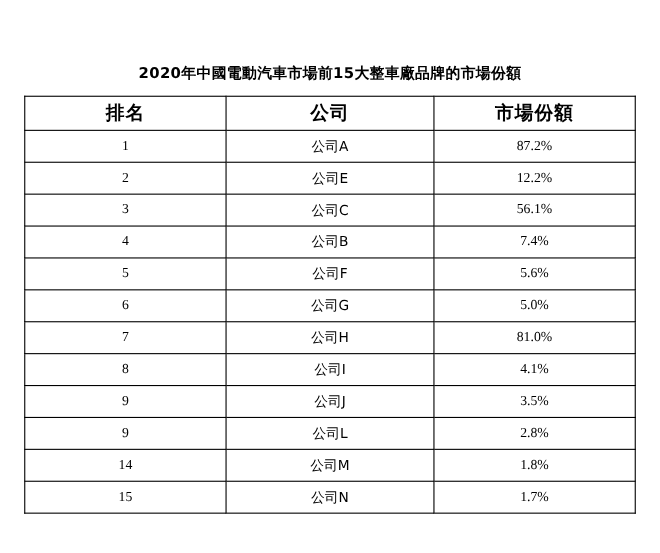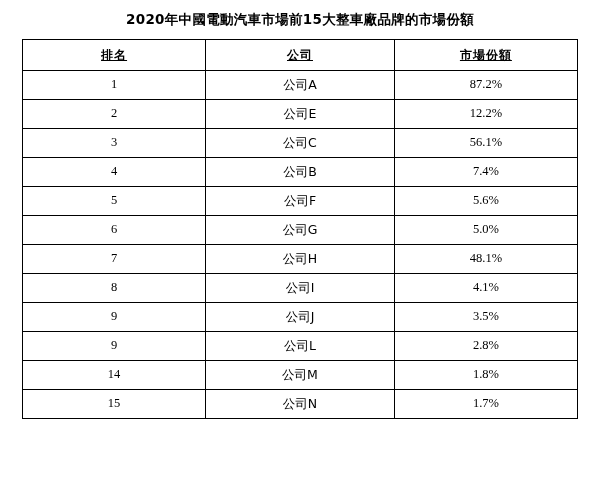--- a/index.html
+++ b/index.html
@@ -43,36 +43,36 @@
     text-align: center;
     vertical-align: middle;
     font-size: 12.5px;
     line-height: 1.1;
     padding: 0;
     height: 28px;
   }
   table.share-table thead th {
     font-weight: bold;
     height: 30px;
-    font-size: 12px;
+    font-size: 17px;
     letter-spacing: 1px;
-    text-decoration: underline;
   }
   table.share-table tbody td {
     font-weight: normal;
   }
   col.c-rank { width: 33%; }
   col.c-company { width: 34%; }
   col.c-share { width: 33%; }
   .cjk {
     font-family: "DejaVu Sans", "Liberation Sans", sans-serif;
     font-size: 12.5px;
   }
   .title-cjk {
     font-family: "DejaVu Sans", "Liberation Sans", sans-serif;
+    margin-top: 48px;
   }
   .num {
     font-family: "Liberation Serif", serif;
     font-size: 12.5px;
   }
 </style>
 </head>
 <body>
 
 <div class="page">
@@ -120,21 +120,21 @@
           <td class="num">5.6%</td>
         </tr>
         <tr>
           <td class="num">6</td>
           <td class="cjk">公司G</td>
           <td class="num">5.0%</td>
         </tr>
         <tr>
           <td class="num">7</td>
           <td class="cjk">公司H</td>
-          <td class="num">48.1%</td>
+          <td class="num">81.0%</td>
         </tr>
         <tr>
           <td class="num">8</td>
           <td class="cjk">公司I</td>
           <td class="num">4.1%</td>
         </tr>
         <tr>
           <td class="num">9</td>
           <td class="cjk">公司J</td>
           <td class="num">3.5%</td>

